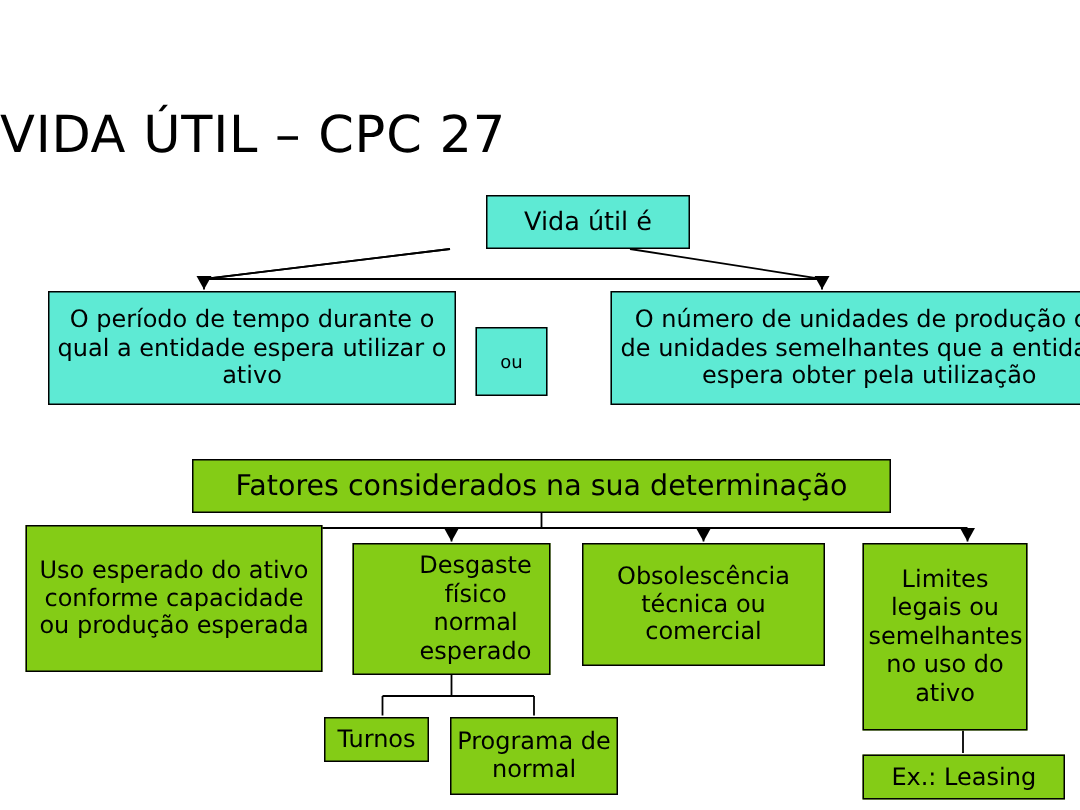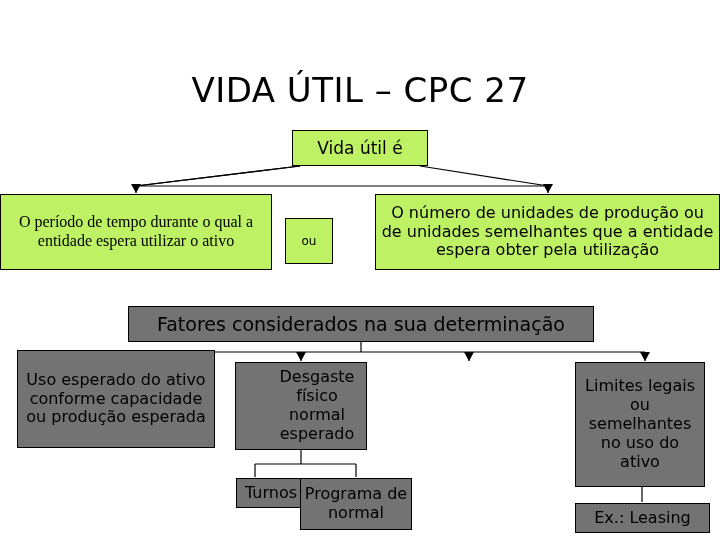--- a/index.html
+++ b/index.html
@@ -21,59 +21,58 @@
     top: 0;
     width: 720px;
     height: 540px;
     pointer-events: none;
   }
   .title {
     position: absolute;
     left: 0;
     top: 70px;
     width: 720px;
-    text-align: center;
     font-size: 34px;
     color: #000000;
     letter-spacing: 0.5px;
   }
   .box {
     position: absolute;
     box-sizing: border-box;
     border: 1px solid #000000;
     color: #000000;
     display: flex;
     align-items: center;
     justify-content: center;
     text-align: center;
     line-height: 1.18;
   }
   .green {
-    background: #bef264;
+    background: #5eead4;
+    margin-left: 32px;
   }
   .white {
-    background: #737373;
+    background: #84cc16;
   }
   .box span {
     display: block;
     width: 100%;
     padding: 0 3px;
     box-sizing: border-box;
     white-space: pre-line;
   }
 
   
   #box-vida-util-e {
     left: 292px; top: 130px; width: 136px; height: 36px;
     font-size: 17px;
   }
   #box-periodo {
     left: 0px; top: 194px; width: 272px; height: 76px;
     font-size: 16px;
-    font-family: Liberation Serif, serif;
   }
   #box-ou {
     left: 285px; top: 218px; width: 48px; height: 46px;
     font-size: 12px;
   }
   #box-numero-unidades {
     left: 375px; top: 194px; width: 345px; height: 76px;
     font-size: 16px;
   }
   #box-fatores {
@@ -87,25 +86,25 @@
   #box-desgaste {
     left: 235px; top: 362px; width: 132px; height: 88px;
     font-size: 16px;
     padding-left: 32px;
   }
   #box-obsolescencia {
     left: 388px; top: 362px; width: 162px; height: 82px;
     font-size: 16px;
   }
   #box-limites {
-    left: 575px; top: 362px; width: 130px; height: 125px;
+    left: 575px; top: 362px; width: 110px; height: 125px;
     font-size: 16px;
   }
   #box-turnos {
-    left: 236px; top: 478px; width: 70px; height: 30px;
+    left: 216px; top: 478px; width: 70px; height: 30px;
     font-size: 16px;
   }
   #box-programa {
     left: 300px; top: 478px; width: 112px; height: 52px;
     font-size: 16px;
   }
   #box-ex-leasing {
     left: 575px; top: 503px; width: 135px; height: 30px;
     font-size: 16px;
   }
@@ -173,20 +172,23 @@
   </div>
 
   <div class="box white" id="box-uso-esperado">
     <span>Uso esperado do ativo conforme capacidade ou produção esperada</span>
   </div>
 
   <div class="box white" id="box-desgaste">
     <span>Desgaste físico normal esperado</span>
   </div>
 
+  <div class="box white" id="box-obsolescencia">
+    <span>Obsolescência técnica ou comercial</span>
+  </div>
 
   <div class="box white" id="box-limites">
     <span>Limites legais ou semelhantes no uso do ativo</span>
   </div>
 
   <div class="box white" id="box-turnos">
     <span>Turnos</span>
   </div>
 
   <div class="box white" id="box-programa">

